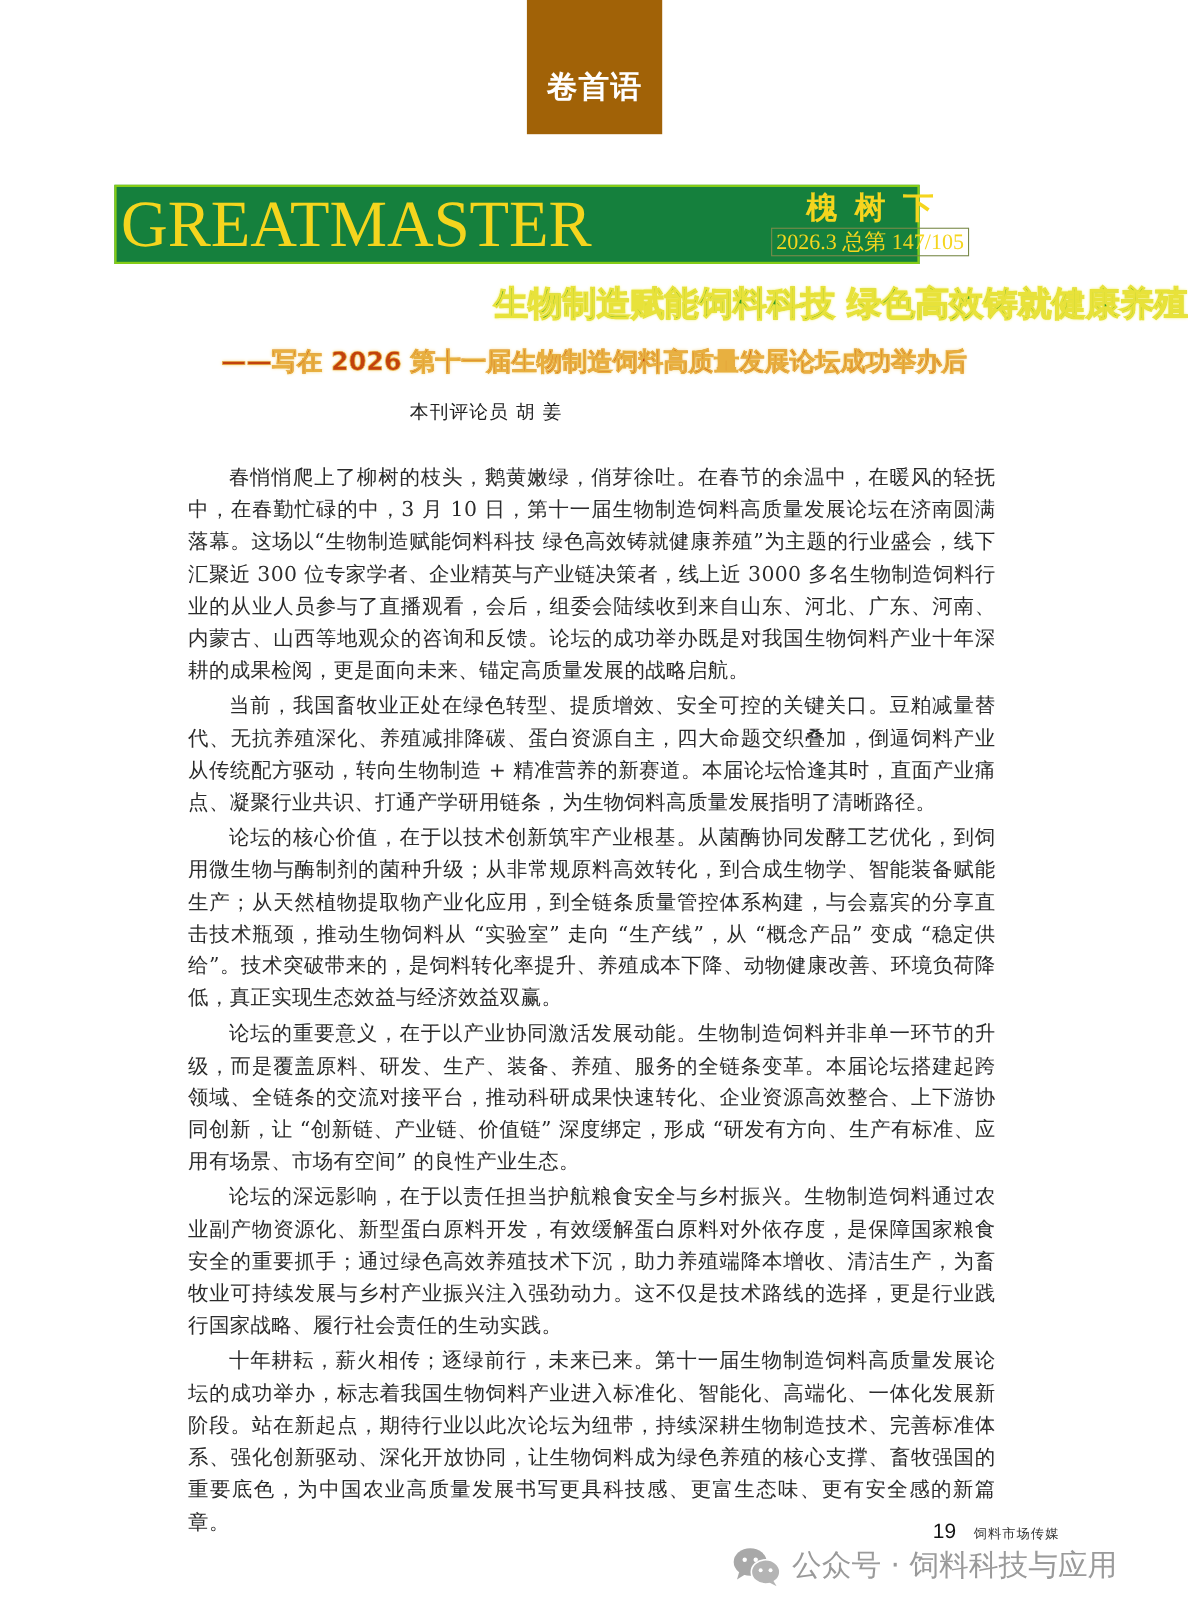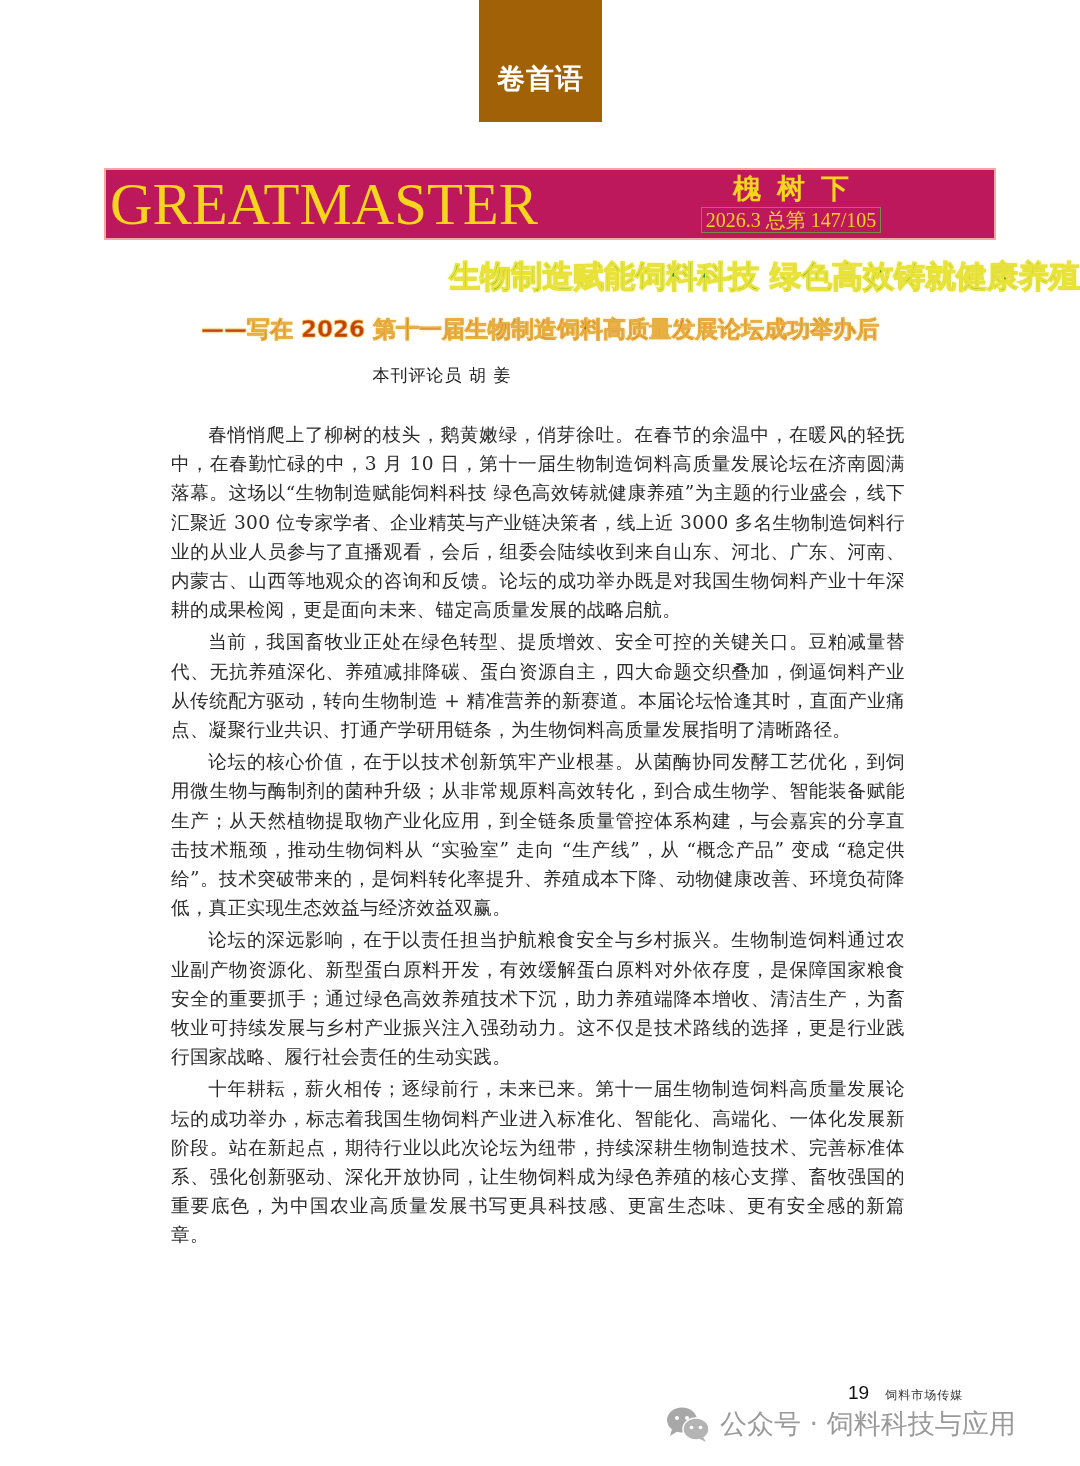--- a/index.html
+++ b/index.html
@@ -32,24 +32,24 @@
     color: #ffffff;
     font-family: "DejaVu Sans", "Liberation Sans", sans-serif;
     font-weight: bold;
     font-size: 28px;
     letter-spacing: 1px;
   }
   .banner {
     position: absolute;
     left: 104px;
     top: 168px;
-    width: 892px;
+    width: 732px;
     height: 72px;
-    background: #be185d;
-    border: 2px solid #fca5a5;
+    background: #15803d;
+    border: 2px solid #84cc16;
     box-sizing: border-box;
   }
   .banner-brand {
     position: absolute;
     left: 4px;
     top: 2px;
     font-family: "Liberation Serif", "DejaVu Serif", serif;
     font-size: 60px;
     line-height: 64px;
     color: #f5d51e;
@@ -192,20 +192,21 @@
 </div>
 
 <div class="headline">生物制造赋能饲料科技 绿色高效铸就健康养殖</div>
 <div class="subheadline">——写在 2026 第十一届生物制造饲料高质量发展论坛成功举办后</div>
 <div class="byline">本刊评论员  胡 姜</div>
 
 <div class="article">
   <p>春悄悄爬上了柳树的枝头，鹅黄嫩绿，俏芽徐吐。在春节的余温中，在暖风的轻抚中，在春勤忙碌的中，3 月 10 日，第十一届生物制造饲料高质量发展论坛在济南圆满落幕。这场以“生物制造赋能饲料科技 绿色高效铸就健康养殖”为主题的行业盛会，线下汇聚近 300 位专家学者、企业精英与产业链决策者，线上近 3000 多名生物制造饲料行业的从业人员参与了直播观看，会后，组委会陆续收到来自山东、河北、广东、河南、内蒙古、山西等地观众的咨询和反馈。论坛的成功举办既是对我国生物饲料产业十年深耕的成果检阅，更是面向未来、锚定高质量发展的战略启航。</p>
   <p>当前，我国畜牧业正处在绿色转型、提质增效、安全可控的关键关口。豆粕减量替代、无抗养殖深化、养殖减排降碳、蛋白资源自主，四大命题交织叠加，倒逼饲料产业从传统配方驱动，转向生物制造 + 精准营养的新赛道。本届论坛恰逢其时，直面产业痛点、凝聚行业共识、打通产学研用链条，为生物饲料高质量发展指明了清晰路径。</p>
   <p>论坛的核心价值，在于以技术创新筑牢产业根基。从菌酶协同发酵工艺优化，到饲用微生物与酶制剂的菌种升级；从非常规原料高效转化，到合成生物学、智能装备赋能生产；从天然植物提取物产业化应用，到全链条质量管控体系构建，与会嘉宾的分享直击技术瓶颈，推动生物饲料从 “实验室” 走向 “生产线”，从 “概念产品” 变成 “稳定供给”。技术突破带来的，是饲料转化率提升、养殖成本下降、动物健康改善、环境负荷降低，真正实现生态效益与经济效益双赢。</p>
+  <p>论坛的重要意义，在于以产业协同激活发展动能。生物制造饲料并非单一环节的升级，而是覆盖原料、研发、生产、装备、养殖、服务的全链条变革。本届论坛搭建起跨领域、全链条的交流对接平台，推动科研成果快速转化、企业资源高效整合、上下游协同创新，让 “创新链、产业链、价值链” 深度绑定，形成 “研发有方向、生产有标准、应用有场景、市场有空间” 的良性产业生态。</p>
   <p>论坛的深远影响，在于以责任担当护航粮食安全与乡村振兴。生物制造饲料通过农业副产物资源化、新型蛋白原料开发，有效缓解蛋白原料对外依存度，是保障国家粮食安全的重要抓手；通过绿色高效养殖技术下沉，助力养殖端降本增收、清洁生产，为畜牧业可持续发展与乡村产业振兴注入强劲动力。这不仅是技术路线的选择，更是行业践行国家战略、履行社会责任的生动实践。</p>
   <p>十年耕耘，薪火相传；逐绿前行，未来已来。第十一届生物制造饲料高质量发展论坛的成功举办，标志着我国生物饲料产业进入标准化、智能化、高端化、一体化发展新阶段。站在新起点，期待行业以此次论坛为纽带，持续深耕生物制造技术、完善标准体系、强化创新驱动、深化开放协同，让生物饲料成为绿色养殖的核心支撑、畜牧强国的重要底色，为中国农业高质量发展书写更具科技感、更富生态味、更有安全感的新篇章。</p>
 </div>
 
 <div class="footer-page">
   <span class="num">19</span>
   <span class="pub">饲料市场传媒</span>
 </div>
 
 <div class="watermark">

